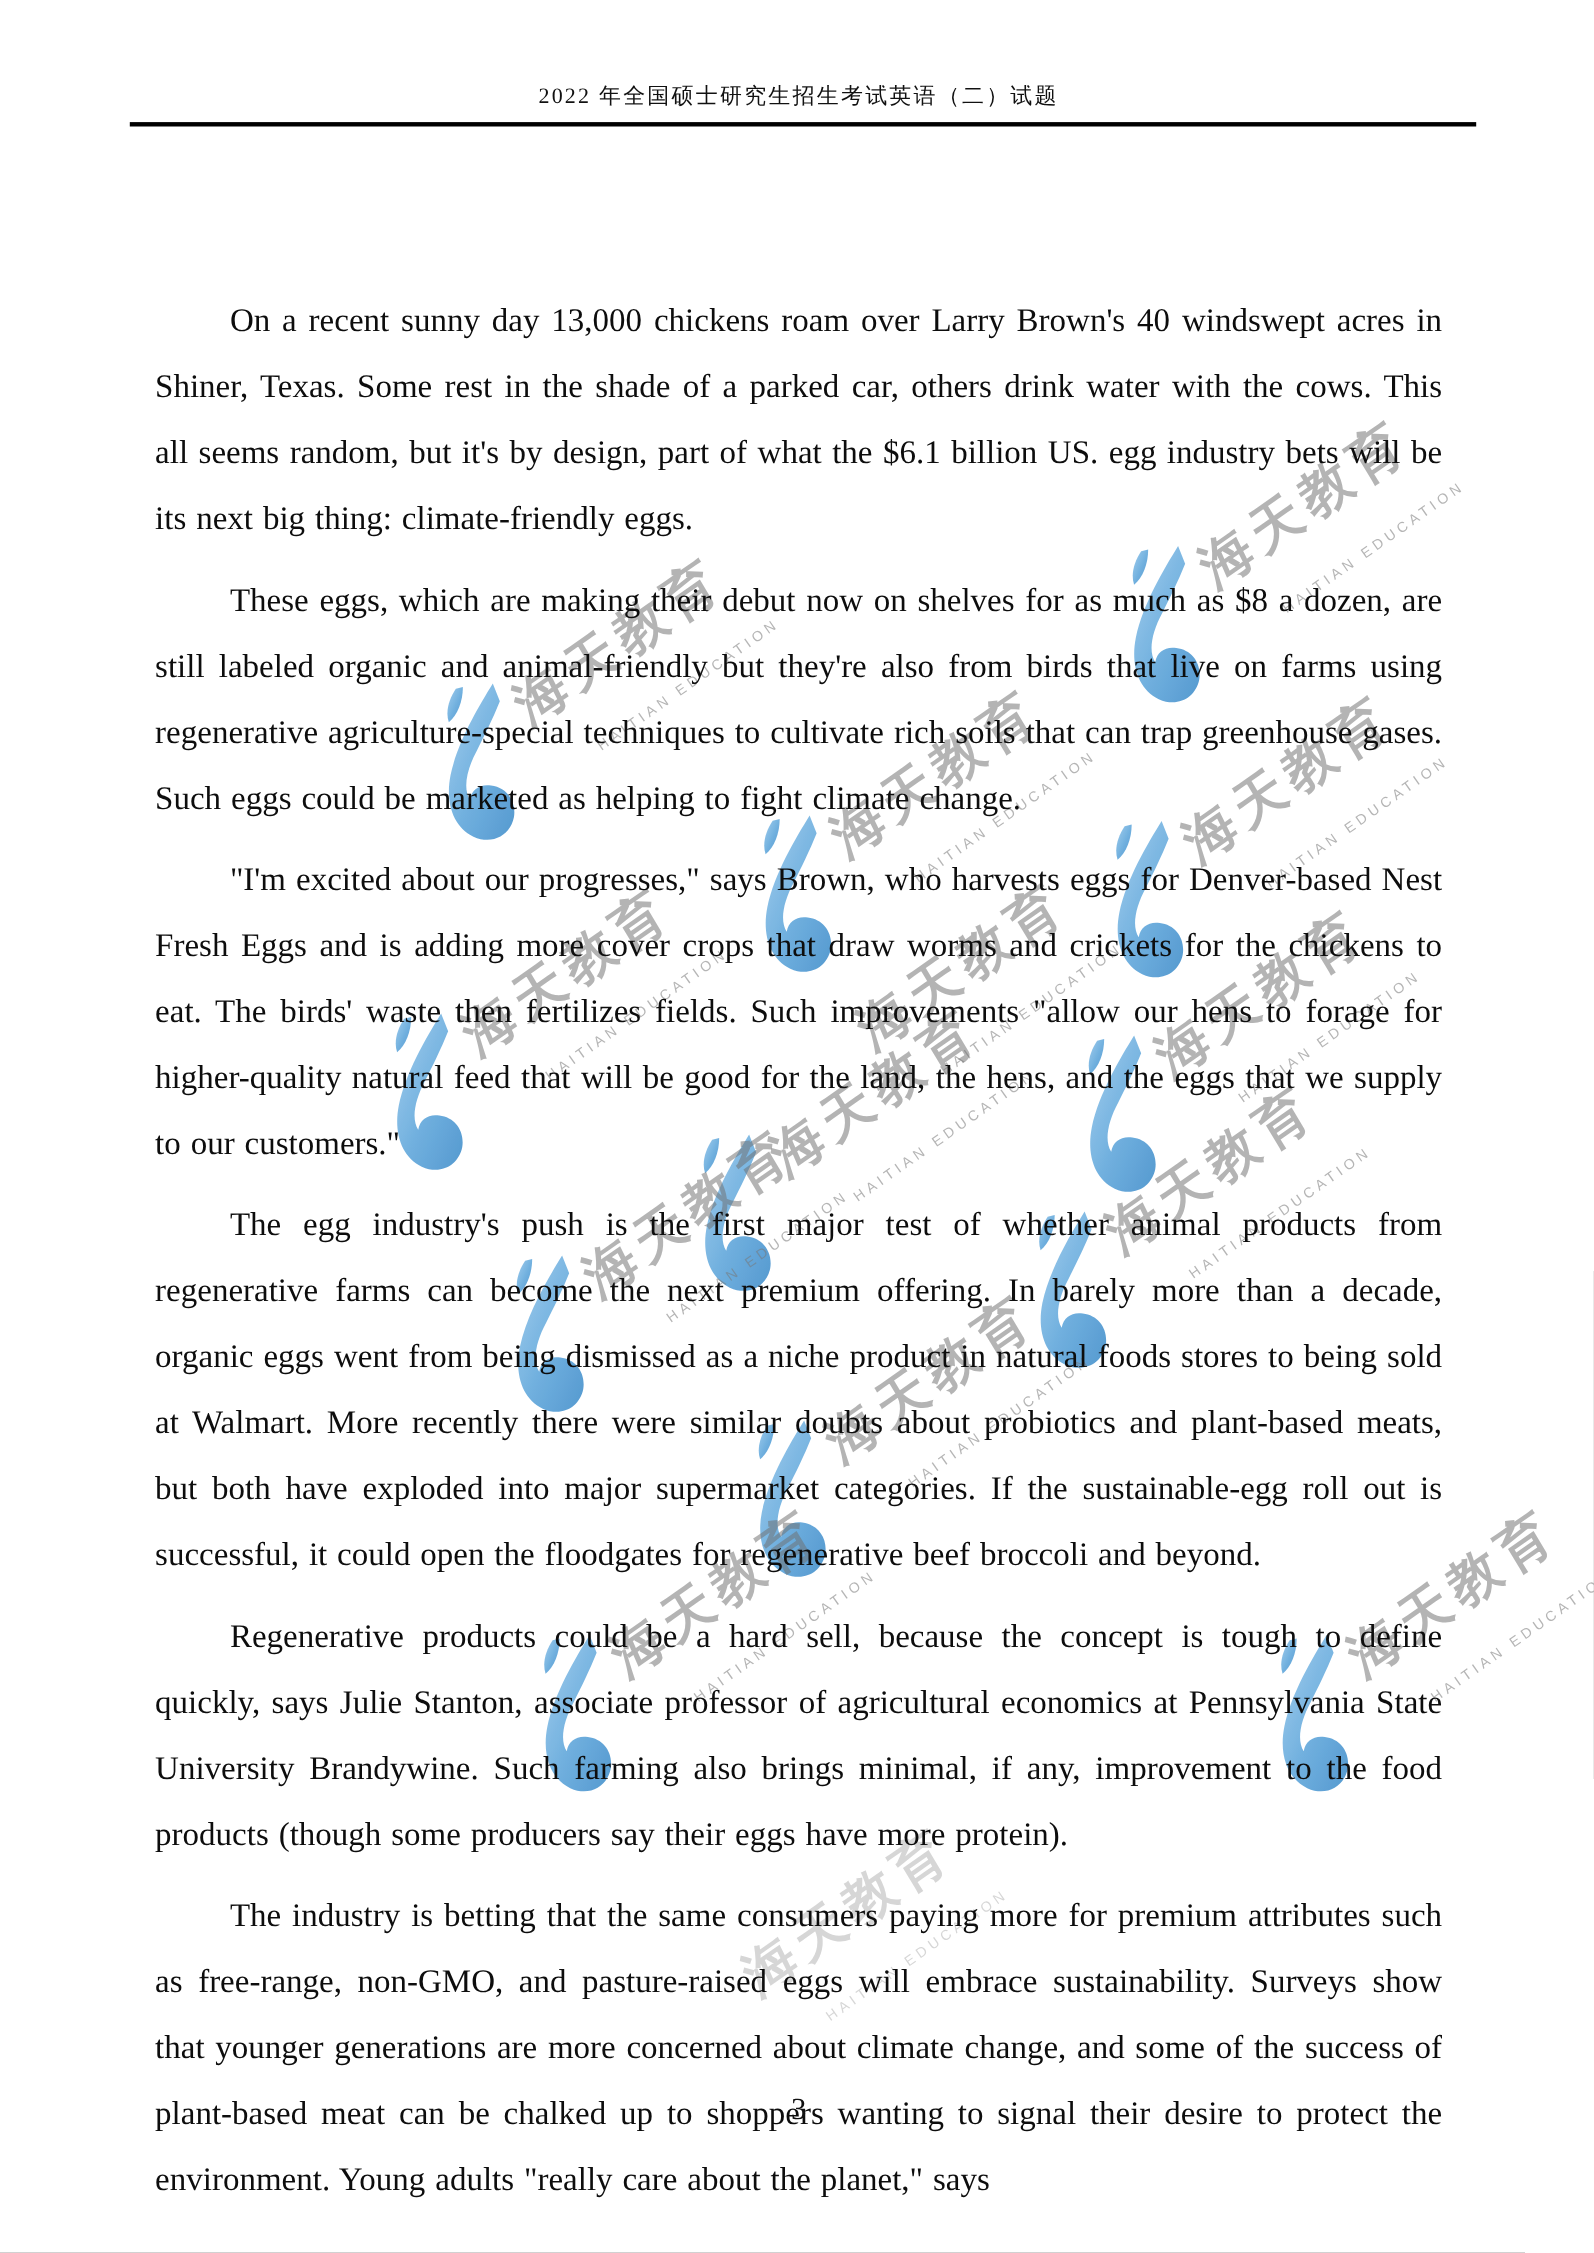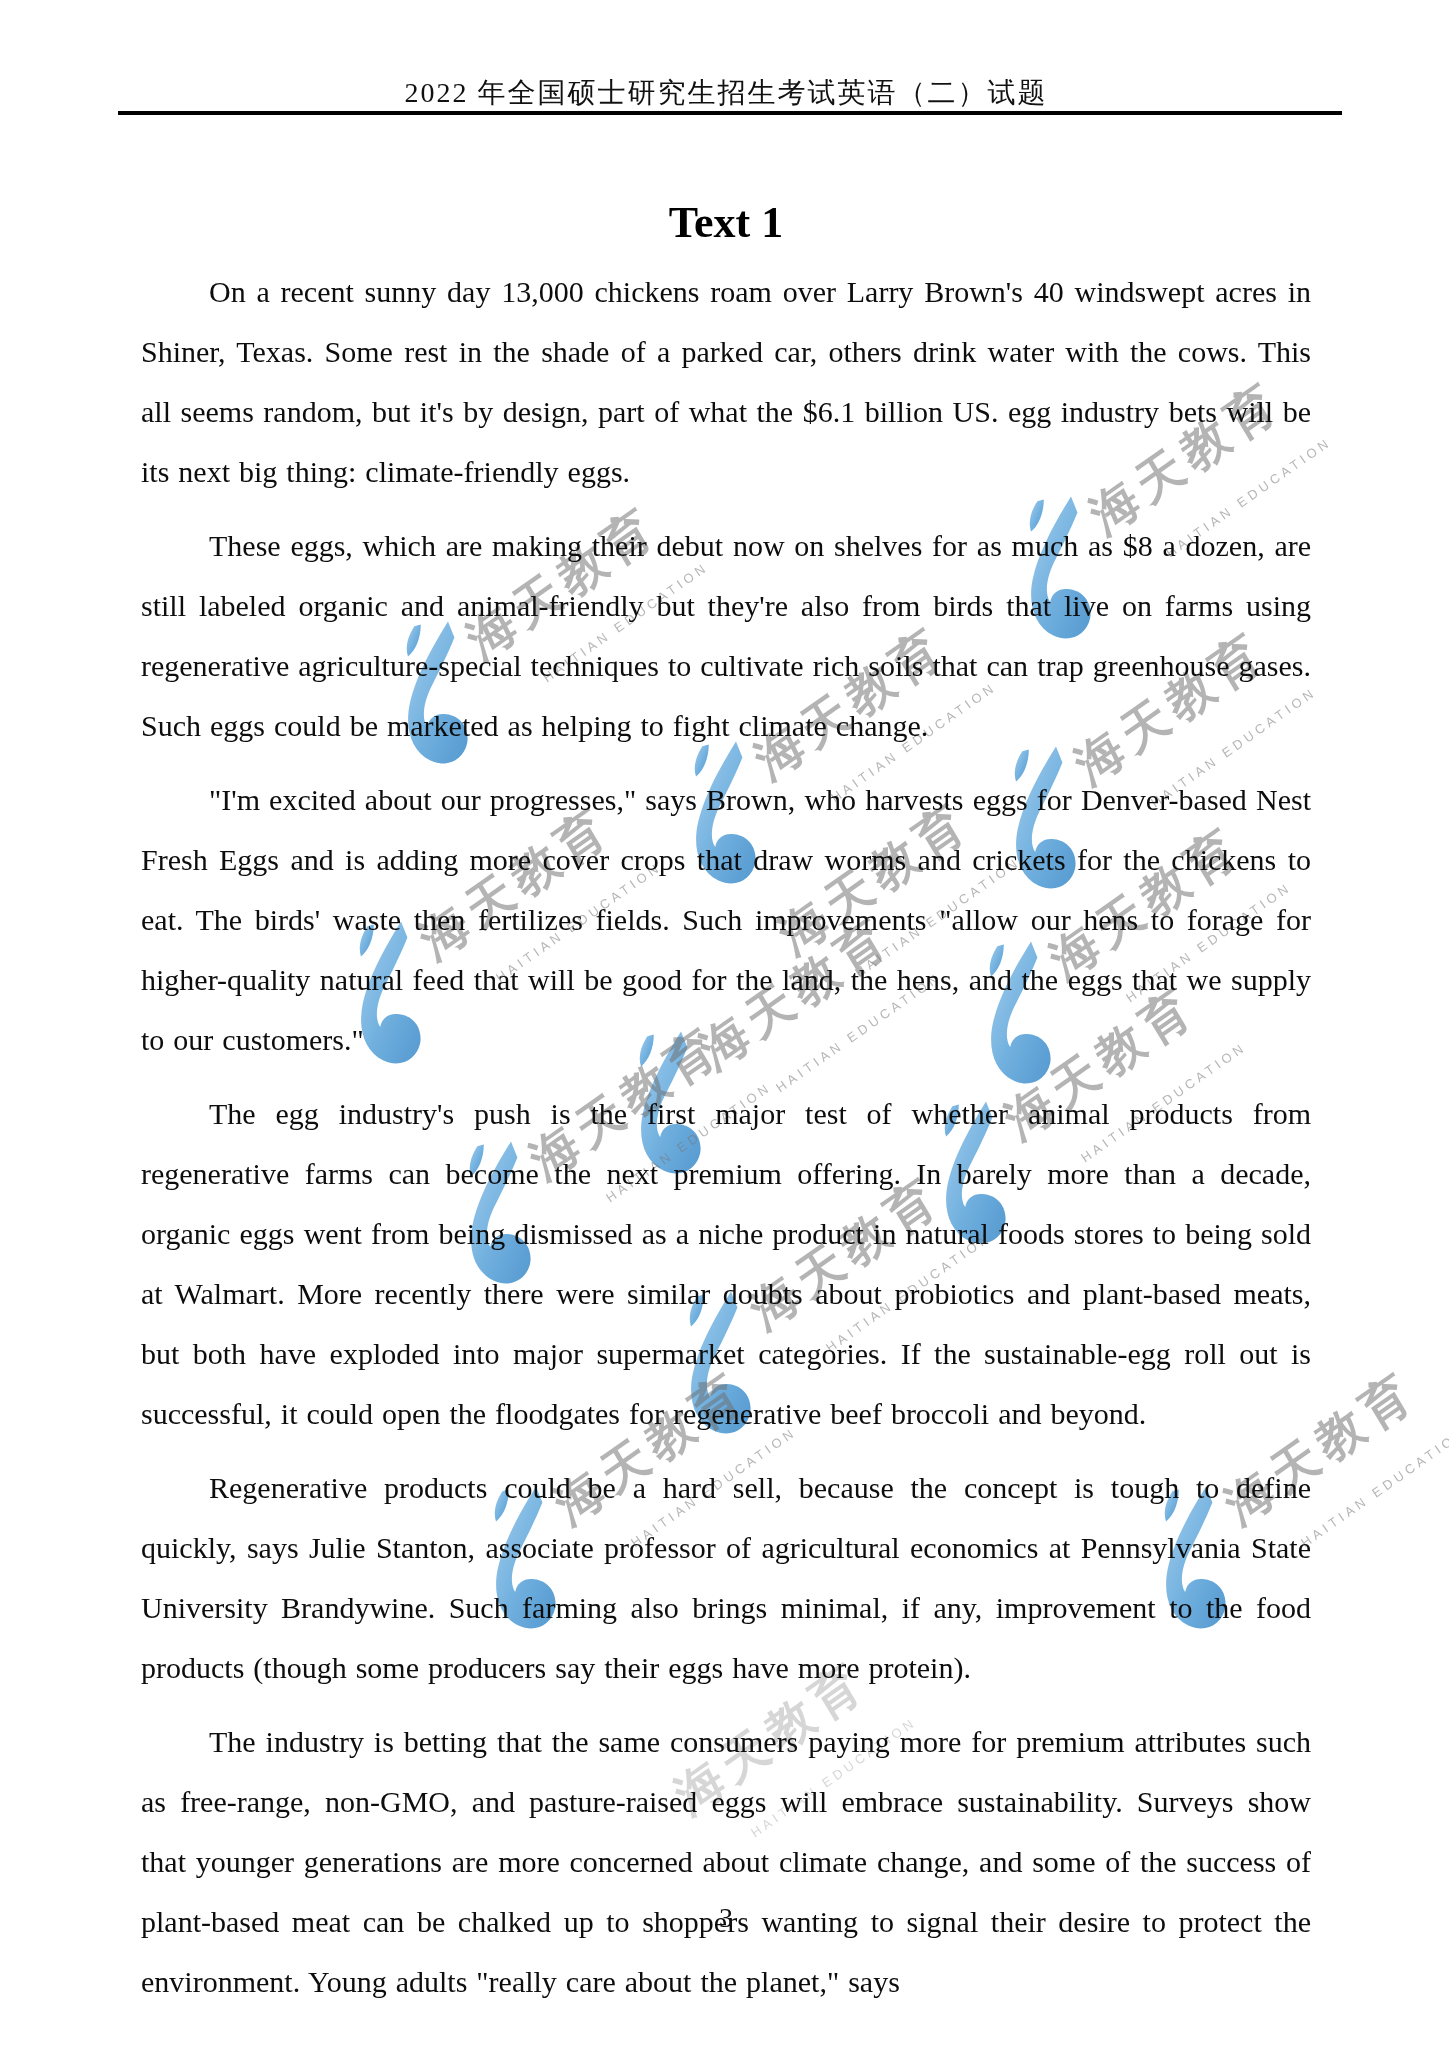--- a/index.html
+++ b/index.html
@@ -8,21 +8,21 @@
     width:1449px;height:2048px;
     margin:0 auto;
     background:#ffffff;
     overflow:hidden;
     font-family:"Liberation Serif","DejaVu Serif",serif;
     color:#101010;
   }
   
   .header-title{
     position:absolute;left:141px;top:74px;width:1170px;
-    text-align:center;font-size:28px;letter-spacing:2px;color:#111;
+    text-align:center;font-size:20px;letter-spacing:2px;color:#111;
     font-family:"Liberation Serif",serif;
   }
   .header-rule{
     position:absolute;left:118px;top:111px;width:1224px;height:4px;
     background:#000;
   }
   
   .doc-title{
     position:absolute;left:141px;top:197px;width:1170px;
     text-align:center;font-size:44px;font-weight:bold;color:#000;
@@ -190,21 +190,20 @@
     <div class="wm chars-only faint" style="left:600px;top:1670px">
 
       <div class="wm-chars">海天教育</div>
       <div class="wm-caption">HAITIAN EDUCATION</div>
     </div>
   </div>
 
   <div class="header-title">2022 年全国硕士研究生招生考试英语（二）试题</div>
   <div class="header-rule"></div>
 
-  <div class="doc-title">Text 1</div>
 
   <div class="article">
     <p>On a recent sunny day 13,000 chickens roam over Larry Brown's 40 windswept acres in Shiner, Texas. Some rest in the shade of a parked car, others drink water with the cows. This all seems random, but it's by design, part of what the $6.1 billion US. egg industry bets will be its next big thing: climate-friendly eggs.</p>
     <p>These eggs, which are making their debut now on shelves for as much as $8 a dozen, are still labeled organic and animal-friendly but they're also from birds that live on farms using regenerative agriculture-special techniques to cultivate rich soils that can trap greenhouse gases. Such eggs could be marketed as helping to fight climate change.</p>
     <p>"I'm excited about our progresses," says Brown, who harvests eggs for Denver-based Nest Fresh Eggs and is adding more cover crops that draw worms and crickets for the chickens to eat. The birds' waste then fertilizes fields. Such improvements "allow our hens to forage for higher-quality natural feed that will be good for the land, the hens, and the eggs that we supply to our customers."</p>
     <p>The egg industry's push is the first major test of whether animal products from regenerative farms can become the next premium offering. In barely more than a decade, organic eggs went from being dismissed as a niche product in natural foods stores to being sold at Walmart. More recently there were similar doubts about probiotics and plant-based meats, but both have exploded into major supermarket categories. If the sustainable-egg roll out is successful, it could open the floodgates for regenerative beef broccoli and beyond.</p>
     <p>Regenerative products could be a hard sell, because the concept is tough to define quickly, says Julie Stanton, associate professor of agricultural economics at Pennsylvania State University Brandywine. Such farming also brings minimal, if any, improvement to the food products (though some producers say their eggs have more protein).</p>
     <p>The industry is betting that the same consumers paying more for premium attributes such as free-range, non-GMO, and pasture-raised eggs will embrace sustainability. Surveys show that younger generations are more concerned about climate change, and some of the success of plant-based meat can be chalked up to shoppers wanting to signal their desire to protect the environment. Young adults "really care about the planet," says</p>
   </div>
 

